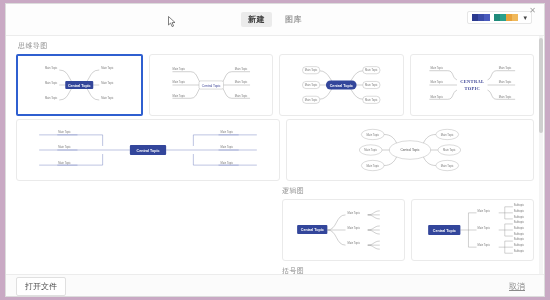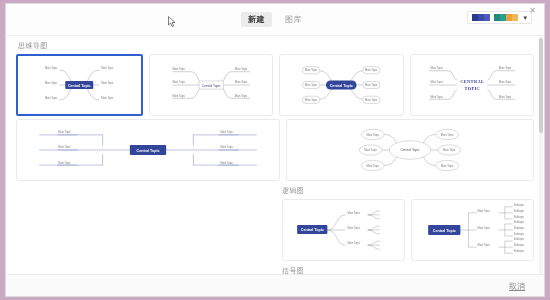--- a/index.html
+++ b/index.html
@@ -33,20 +33,21 @@
     gap: 6px;
   }
   .tab {
     font-size: 8px;
     color: #9b9b9b;
     padding: 2px 7px;
     border-radius: 2px;
     letter-spacing: .5px;
     cursor: pointer;
     white-space: nowrap;
+    font-weight: bold;
   }
   .tab.active {
     background: #ebebeb;
     color: #3c3c3c;
     font-weight: bold;
   }
   .theme-box {
     position: absolute;
     right: 12px; top: 7px;
     display: flex;
@@ -435,17 +436,18 @@
       </div>
     </div>
 
     <div class="section-title" style="margin-left:266px">括号图</div>
 
     <div class="scrollbar"></div>
     <div class="scrollthumb"></div>
   </div>
 
   <div class="footer">
+    <div class="fbtn">打开文件</div>
     <div class="spacer"></div>
     <div class="fbtn ghost">取消</div>
   </div>
 
 </div>
 
 </body></html>

